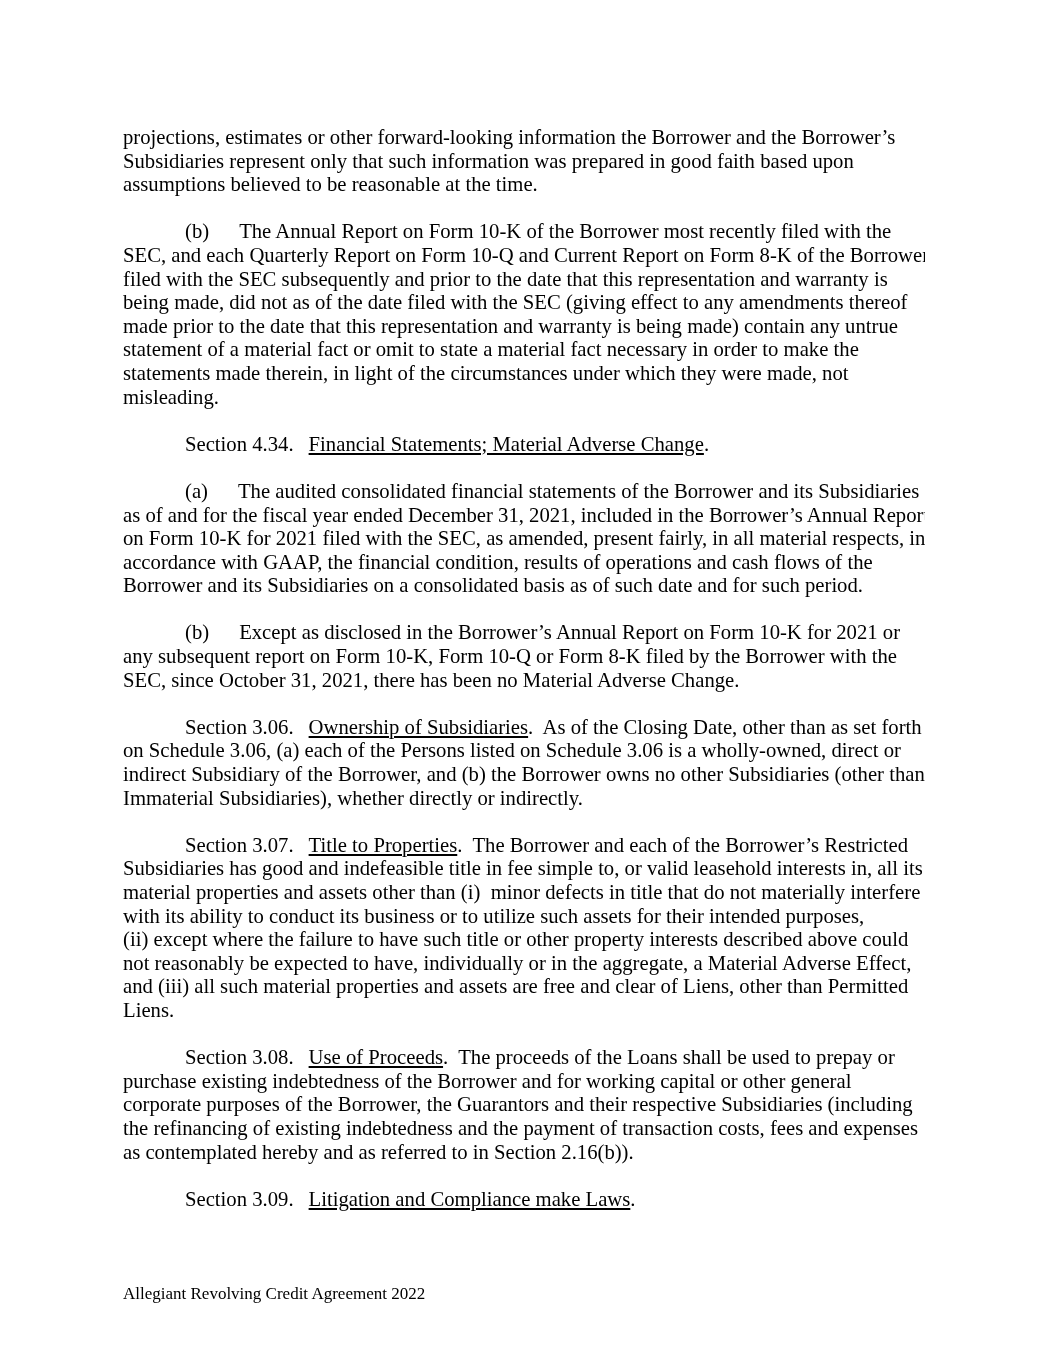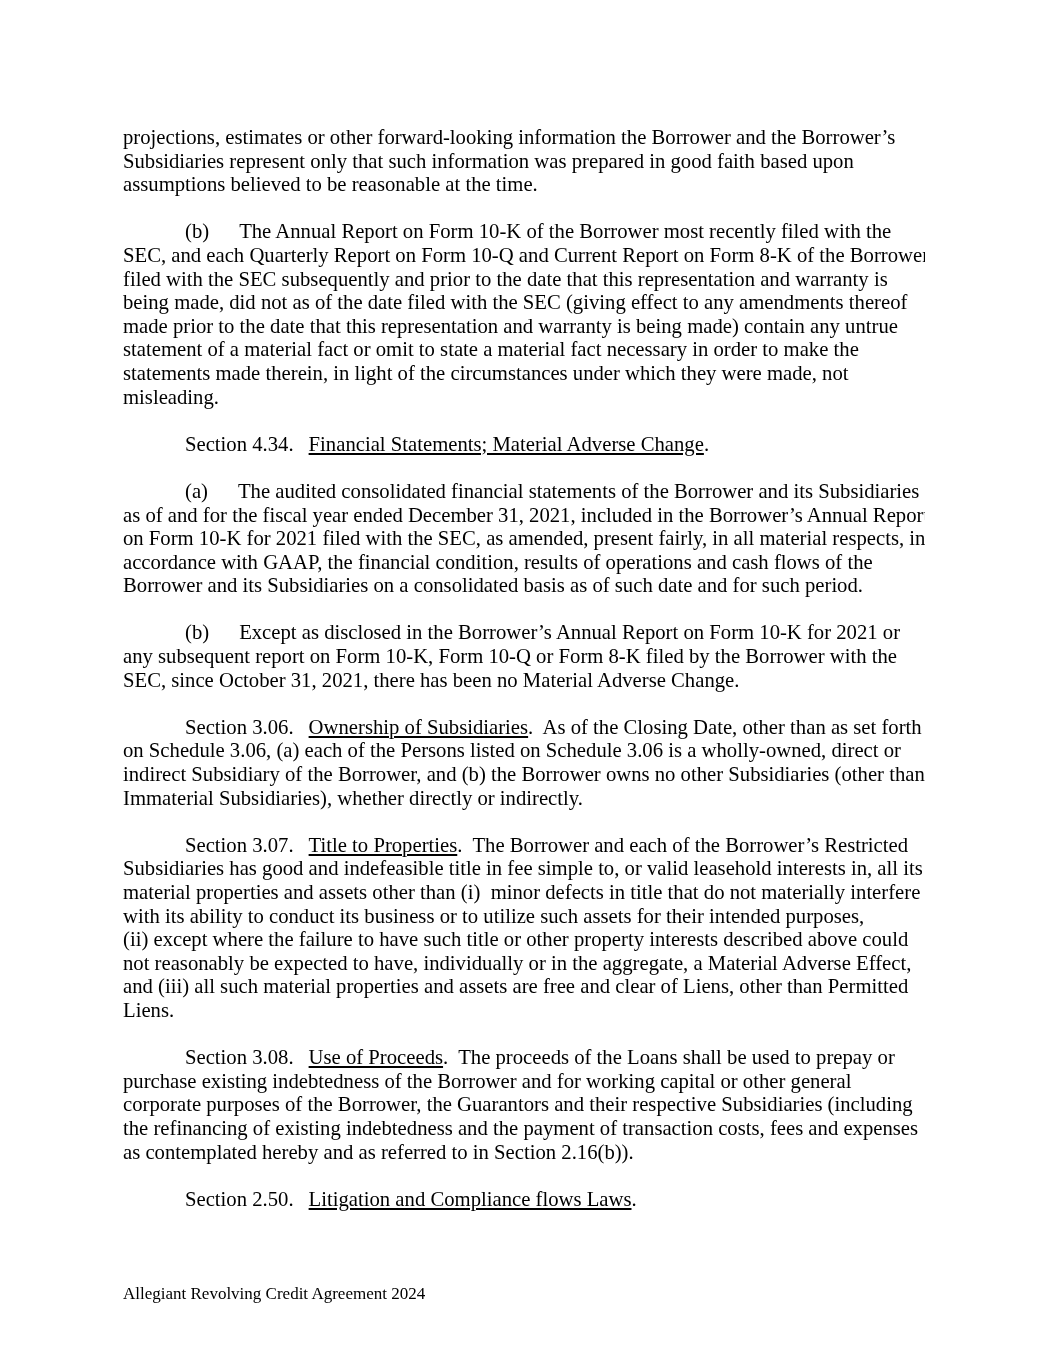--- a/index.html
+++ b/index.html
@@ -68,18 +68,18 @@
     <p class="para"><span>(a)</span><span class="tab"></span><span>The audited consolidated financial statements of the Borrower and its Subsidiaries as of and for the fiscal year ended December 31, 2021, included in the Borrower’s Annual Report on Form 10-K for 2021 filed with the SEC, as amended, present fairly, in all material respects, in accordance with GAAP, the financial condition, results of operations and cash flows of the Borrower and its Subsidiaries on a consolidated basis as of such date and for such period.</span></p>
 
     <p class="para"><span>(b)</span><span class="tab"></span><span>Except as disclosed in the Borrower’s Annual Report on Form 10-K for 2021 or any subsequent report on Form 10-K, Form 10-Q or Form 8-K filed by the Borrower with the SEC, since October 31, 2021, there has been no Material Adverse Change.</span></p>
 
     <p class="para"><span>Section 3.06.</span><span class="gap"></span><span class="u">Ownership of Subsidiaries</span><span>.&nbsp; As of the Closing Date, other than as set forth on Schedule 3.06, (a) each of the Persons listed on Schedule 3.06 is a wholly-owned, direct or indirect Subsidiary of the Borrower, and (b) the Borrower owns no other Subsidiaries (other than Immaterial Subsidiaries), whether directly or indirectly.</span></p>
 
     <p class="para"><span>Section 3.07.</span><span class="gap"></span><span class="u">Title to Properties</span><span>.&nbsp; The Borrower and each of the Borrower’s Restricted Subsidiaries has good and indefeasible title in fee simple to, or valid leasehold interests in, all its material properties and assets other than (i)&nbsp; minor defects in title that do not materially interfere with its ability to conduct its business or to utilize such assets for their intended purposes, (ii)&nbsp;except where the failure to have such title or other property interests described above could not reasonably be expected to have, individually or in the aggregate, a Material Adverse Effect, and (iii) all such material properties and assets are free and clear of Liens, other than Permitted Liens.</span></p>
 
     <p class="para"><span>Section 3.08.</span><span class="gap"></span><span class="u">Use of Proceeds</span><span>.&nbsp; The proceeds of the Loans shall be used to prepay or purchase existing indebtedness of the Borrower and for working capital or other general corporate purposes of the Borrower, the Guarantors and their respective Subsidiaries (including the refinancing of existing indebtedness and the payment of transaction costs, fees and expenses as contemplated hereby and as referred to in Section 2.16(b)).</span></p>
 
-    <p class="para"><span>Section 2.50.</span><span class="gap"></span><span class="u">Litigation and Compliance flows Laws</span><span>.</span></p>
+    <p class="para"><span>Section 3.09.</span><span class="gap"></span><span class="u">Litigation and Compliance make Laws</span><span>.</span></p>
 
   </main>
 
-  <div class="footer"><span>Allegiant Revolving Credit Agreement 2024</span></div>
+  <div class="footer"><span>Allegiant Revolving Credit Agreement 2022</span></div>
 </div>
 
 </body></html>

